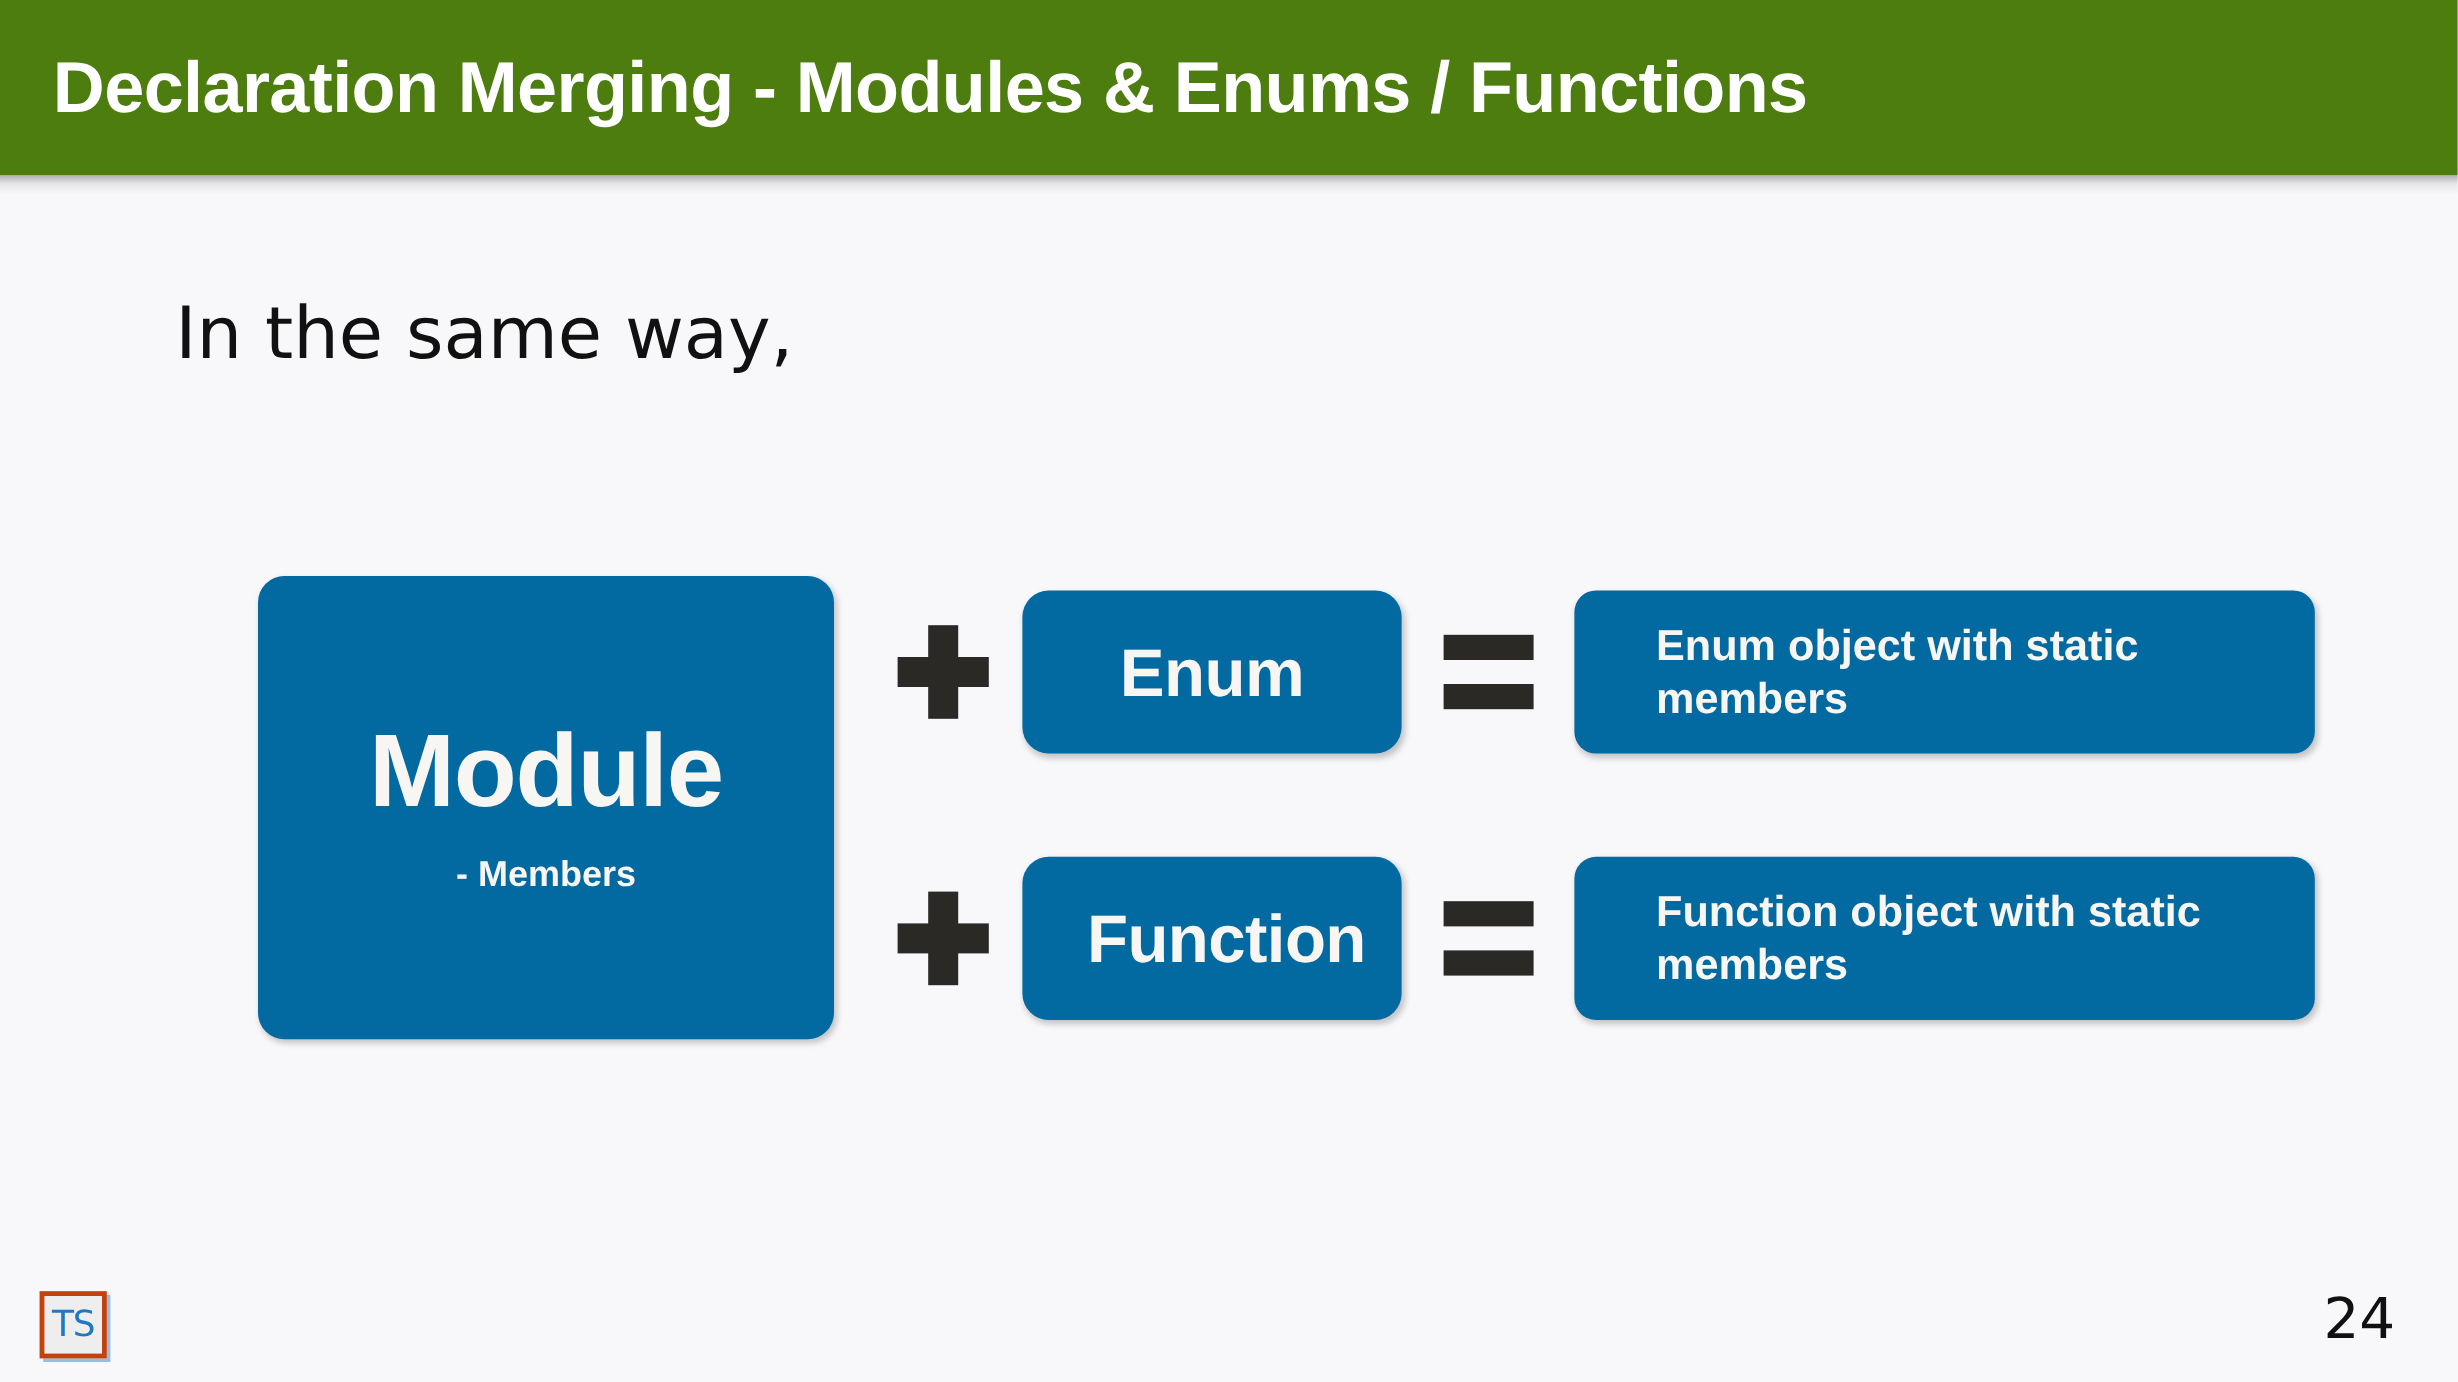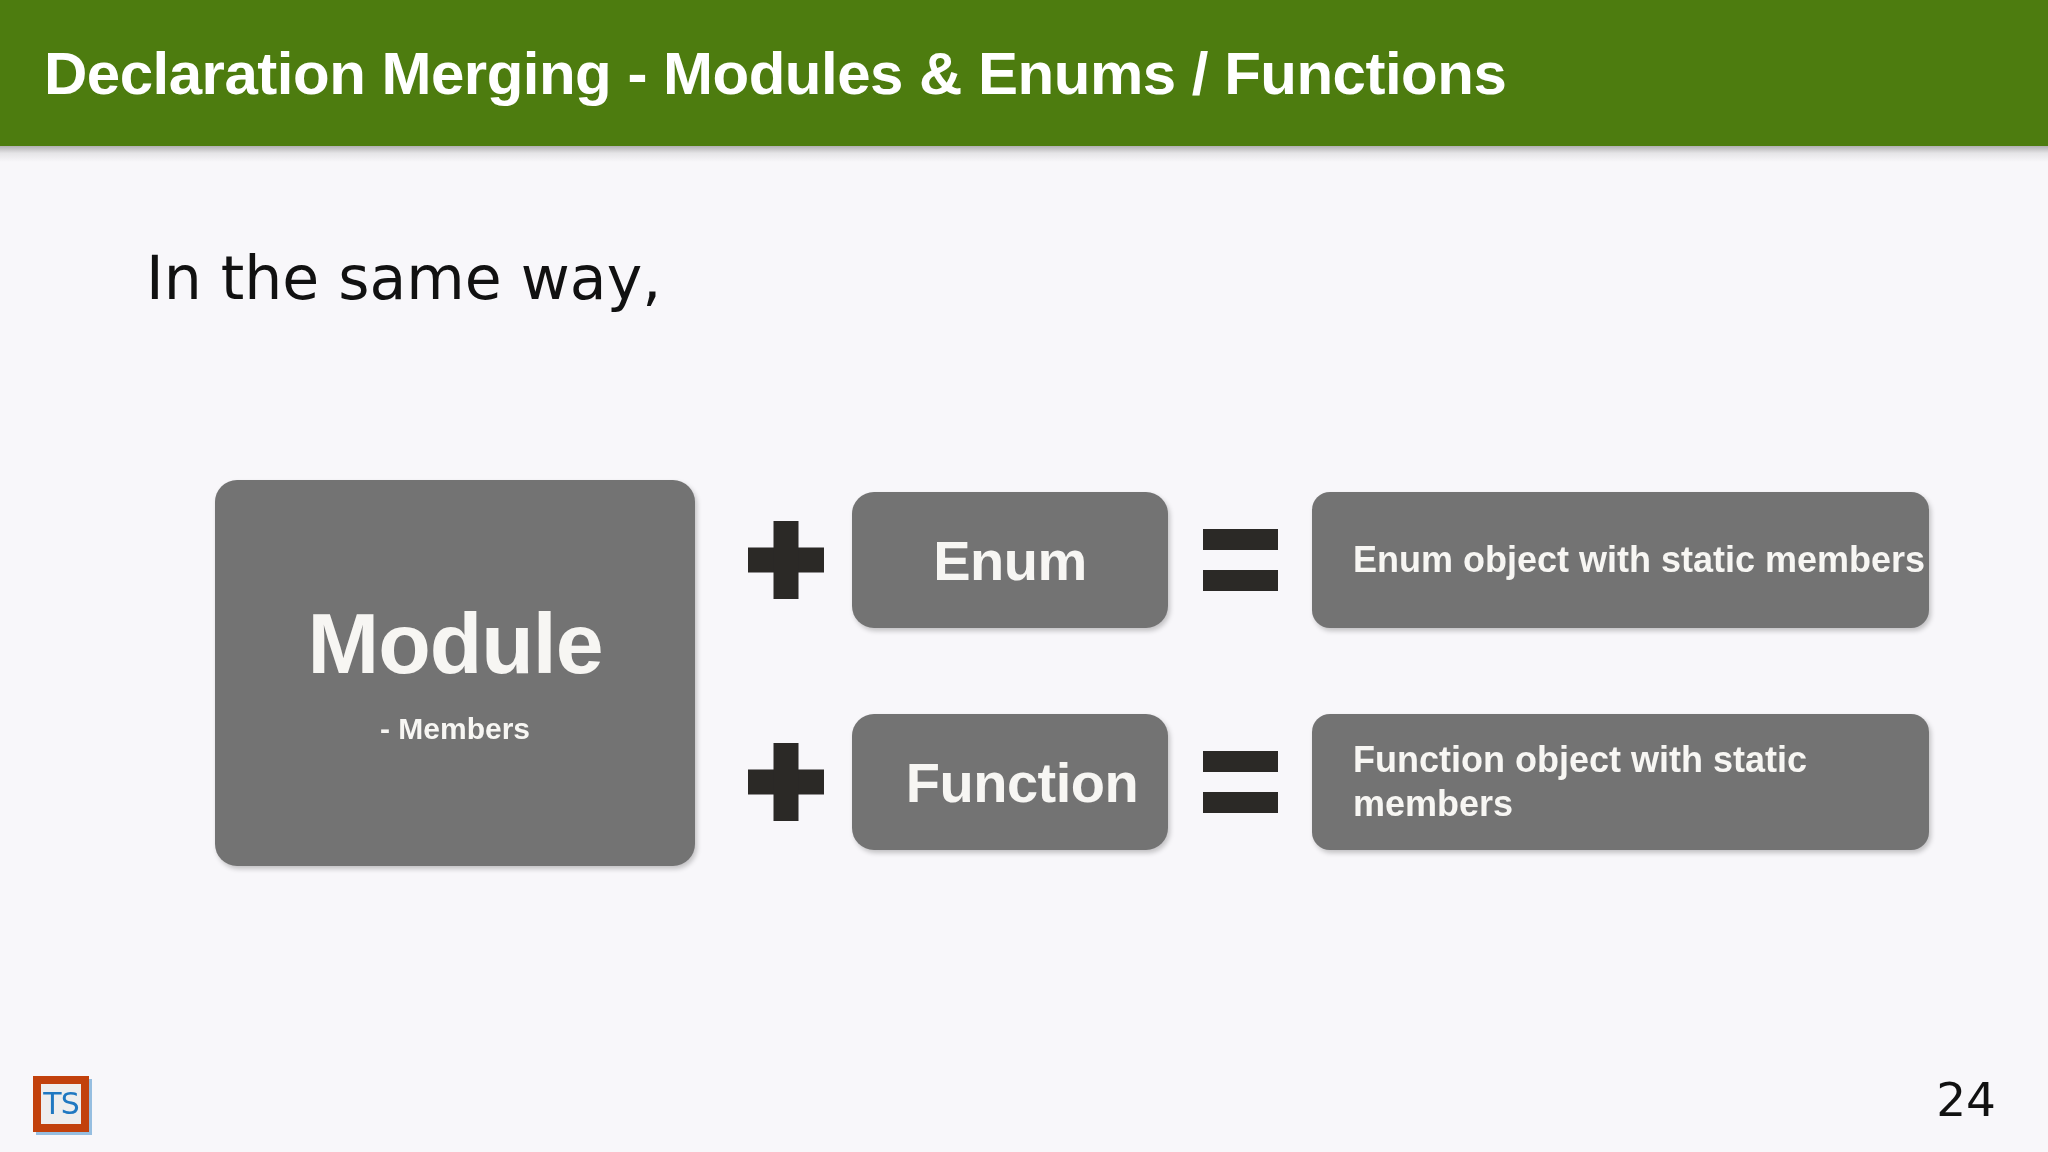--- a/index.html
+++ b/index.html
@@ -62,21 +62,21 @@
   .diagram {
     position: absolute;
     left: 0;
     top: 0;
     width: 2048px;
     height: 1152px;
   }
 
   .dark-box {
     position: absolute;
-    background: #737373;
+    background: #0369a1;
     color: #f7f6f3;
     box-sizing: border-box;
     box-shadow: 2px 3px 5px rgba(0,0,0,0.22);
   }
 
   
   .module-box {
     left: 215px;
     top: 480px;
     width: 480px;
@@ -117,21 +117,21 @@
   .operand-enum { left: 852px; top: 492px; }
   .operand-function { left: 852px; top: 714px; padding-left: 24px; }
 
   
   .result-box {
     width: 617px;
     height: 136px;
     border-radius: 18px;
     display: flex;
     align-items: center;
-    padding-left: 41px;
+    padding-left: 68px;
   }
   .result-box .label {
     font-size: 36px;
     font-weight: bold;
     line-height: 1.22;
     text-align: left;
   }
   .result-enum { left: 1312px; top: 492px; }
   .result-function { left: 1312px; top: 714px; }
 
@@ -182,21 +182,21 @@
   .equals-row2 { left: 1203px; top: 751px; }
 
   
   .ts-logo {
     position: absolute;
     left: 33px;
     top: 1076px;
     width: 56px;
     height: 56px;
     box-sizing: border-box;
-    border: 8px solid #c2410c;
+    border: 4px solid #c2410c;
     background: #eeeeee;
     display: flex;
     align-items: center;
     justify-content: center;
     box-shadow: 3px 3px 0 rgba(31,120,193,0.45);
   }
   .ts-logo .ts-text {
     color: #1f78c1;
     font-size: 30px;
     font-weight: 400;

